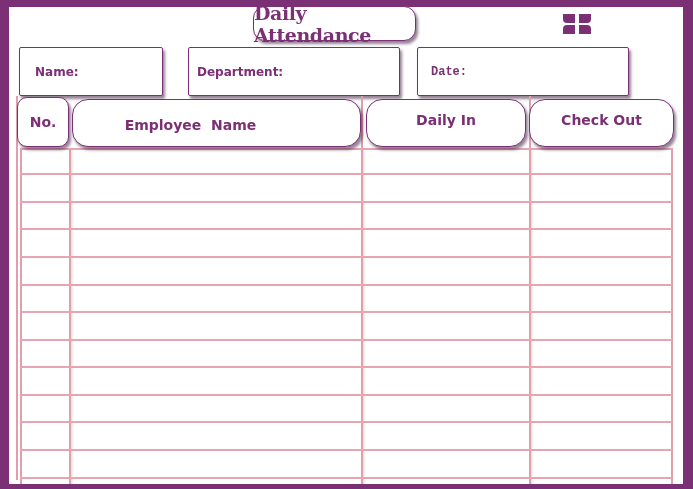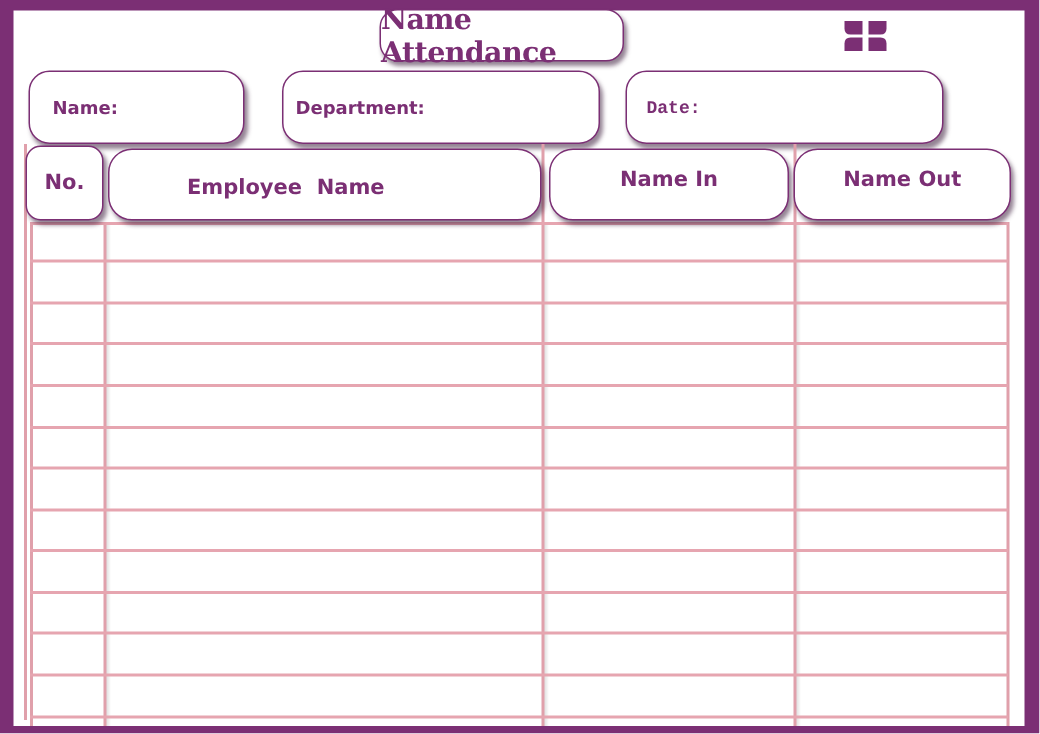--- a/index.html
+++ b/index.html
@@ -14,21 +14,21 @@
     border-left: 9px solid #7b2f74;
     border-right: 10px solid #7b2f74;
     border-top: 7px solid #7b2f74;
     border-bottom: 5px solid #7b2f74;
     background: #ffffff;
   }
   .pill {
     position: absolute; box-sizing: border-box;
     background: #ffffff;
     border: 1.5px solid #7b2f74;
-    border-radius: 14px;
+    border-radius: 2px;
     box-shadow: 2px 3px 3px rgba(60,30,60,0.55);
     color: #7b2f74; font-weight: bold;
   }
   .title {
     left: 253px; top: 6px; width: 163px; height: 35px;
     border-radius: 12px;
     display: flex; align-items: center; justify-content: center;
     font-family: "DejaVu Serif", serif; font-size: 19px; letter-spacing: -0.4px;
     color: #7b2f74;
   }
@@ -46,21 +46,21 @@
   .hline { position: absolute; height: 2px; background: #e6a5b0; }
   .vline { position: absolute; width: 1.5px; background: #e0a0ab; }
   .vshadow { position: absolute; width: 3px; background: linear-gradient(to right, rgba(0,0,0,0.12), rgba(0,0,0,0)); }
   .row-cell { position: absolute; }
 </style>
 </head>
 <body>
 
 <div class="frame"></div>
 
-<div class="pill title">Name Attendance</div>
+<div class="pill title">Daily Attendance</div>
 
 <div class="logo">
   <svg width="30" height="22" viewBox="0 0 30 22">
     <path d="M1 1 H13 V10 H5 Q1 10 1 6 Z" fill="#7b2f74"></path>
     <path d="M17 1 H29 V6 Q29 10 25 10 H17 Z" fill="#7b2f74"></path>
     <path d="M1 21 H13 V12 H5 Q1 12 1 16 Z" fill="#7b2f74"></path>
     <path d="M17 21 H29 V16 Q29 12 25 12 H17 Z" fill="#7b2f74"></path>
   </svg>
 </div>
 
@@ -155,17 +155,17 @@
     <div class="row-cell" style="left: 531px; top: 451px; width: 140px; height: 25px;"></div>
   </div>
 
 <div class="pill hdr" style="left:17px; top:97px; width:52px; height:50px; border-radius:10px;">
   <span>No.</span>
 </div>
 <div class="pill hdr" style="left:72px; top:99px; width:289px; height:48px; border-radius:16px;">
   <span style="margin-left:-52px; margin-top:4px; white-space:pre;text-align:center;">Employee  Name</span>
 </div>
 <div class="pill hdr" style="left:366px; top:99px; width:160px; height:48px; border-radius:16px;">
-  <span style="margin-top:-6px;">Name In</span>
+  <span style="margin-top:-6px;">Daily In</span>
 </div>
 <div class="pill hdr" style="left:529px; top:99px; width:145px; height:48px; border-radius:16px;">
-  <span style="margin-top:-6px;">Name Out</span>
+  <span style="margin-top:-6px;">Check Out</span>
 </div>
 
 </body></html>

